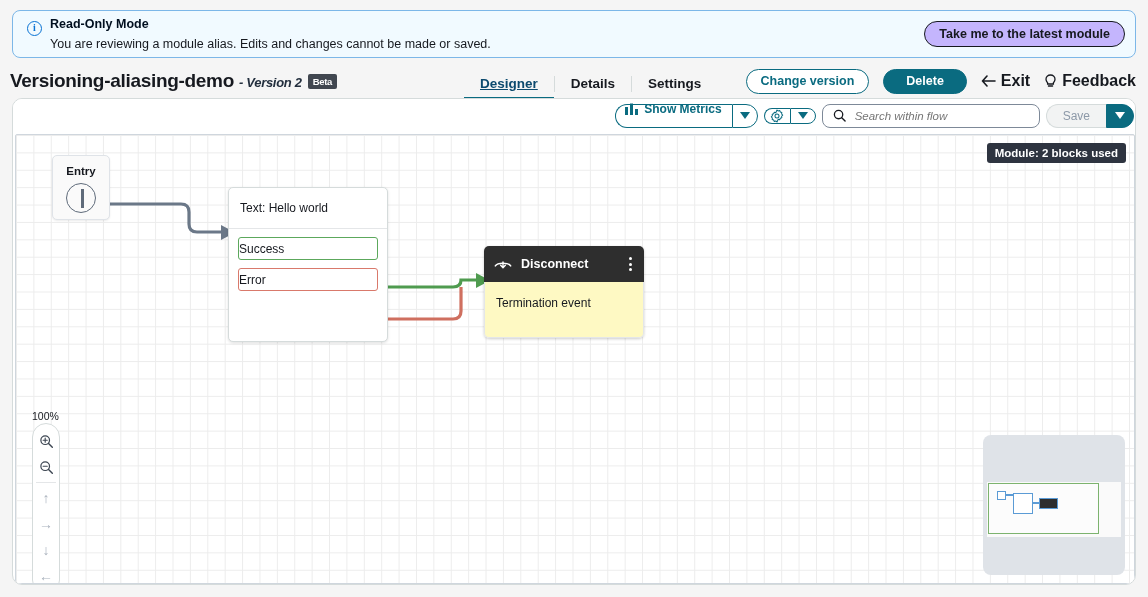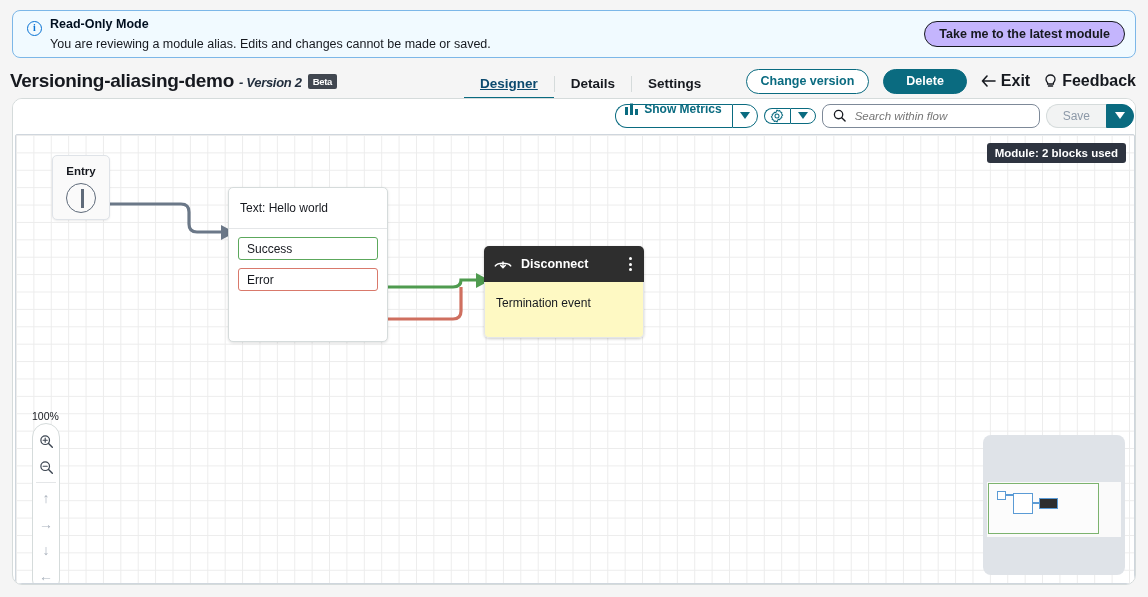--- a/index.html
+++ b/index.html
@@ -164,21 +164,21 @@
     border-radius: 5px 5px 0 0; display: flex; align-items: center; padding: 0 8px 0 10px;
   }
   .nhead-title { font-size: 12.5px; font-weight: bold; margin-left: 9px; flex: 1 1 auto; }
   .kebab { display: flex; flex-direction: column; gap: 2.5px; cursor: pointer; padding: 3px 4px; }
   .kebab i { width: 3px; height: 3px; background: #16191f; border-radius: 50%; display: block; }
   .kebab.light i { background: #ffffff; }
   .node-body { padding: 13px 11px; font-size: 12px; color: #16191f; border-bottom: 1px solid #e4e6e8; }
   .ports { padding: 8px 9px 0 9px; }
   .port {
     height: 23px; border-radius: 3px; background: #fff; display: flex; align-items: center;
-    padding: 0 8px; font-size: 12px; color: #16191f; margin-bottom: 8px; cursor: pointer;
+    padding: 0 0; font-size: 12px; color: #16191f; margin-bottom: 8px; cursor: pointer;
   }
   .port.success { border: 1.2px solid #5ca85c; }
   .port.error { border: 1.2px solid #d9796b; }
 
   
   .node-disc {
     position: absolute; left: 468px; top: 111px; width: 160px; height: 92px;
     background: #ffffff; border-radius: 5px; box-shadow: 0 1px 3px rgba(0,0,0,.2);
   }
   .node-disc .nhead {

